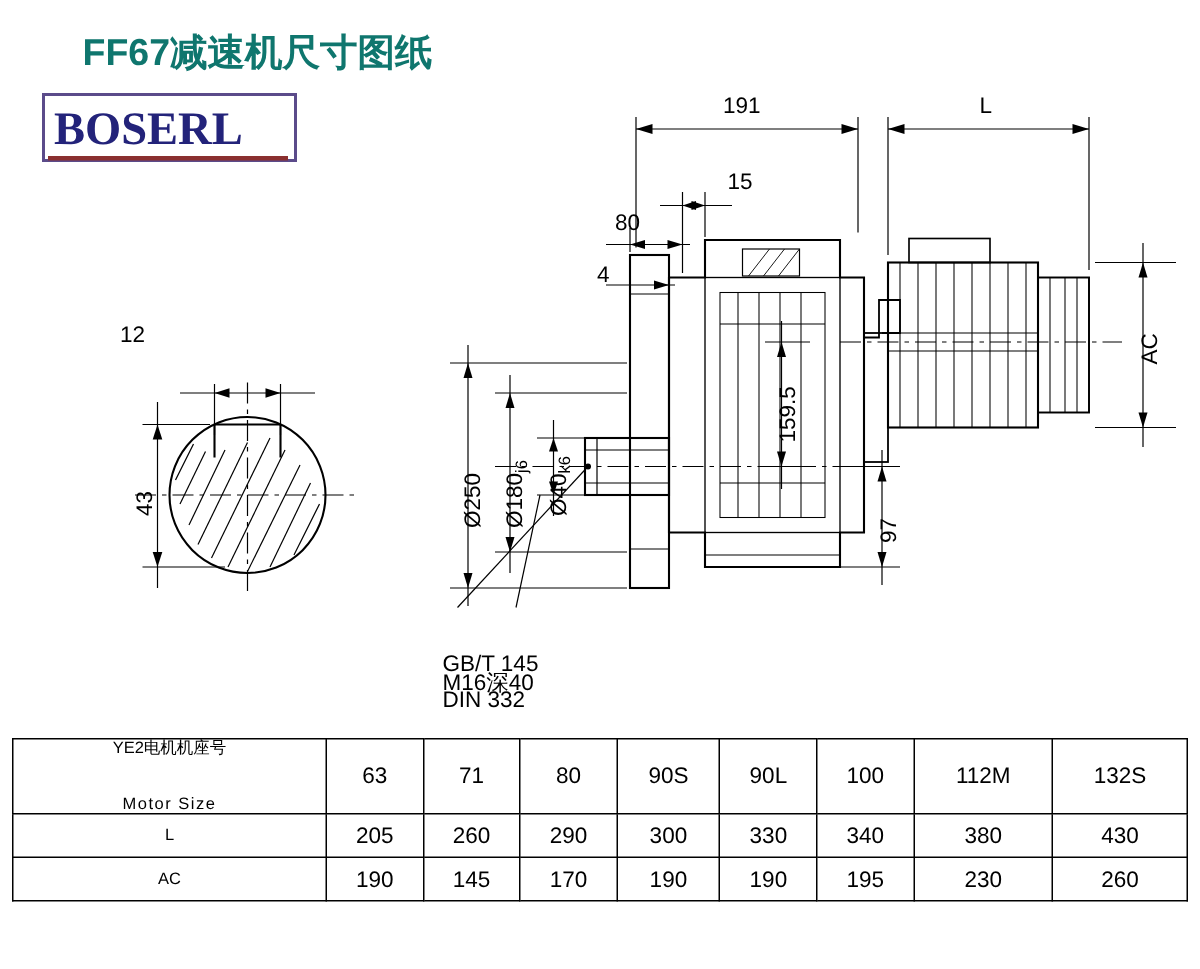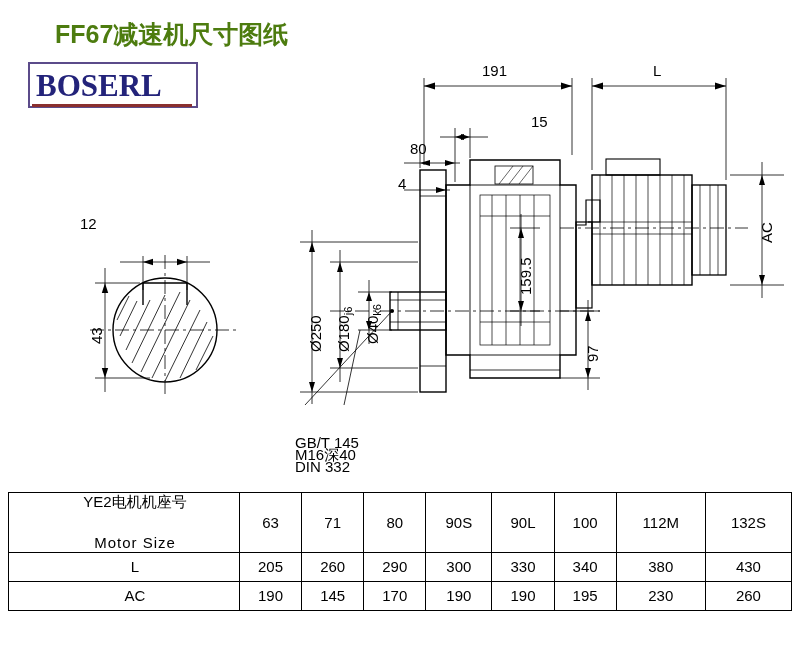--- a/index.html
+++ b/index.html
@@ -14,21 +14,21 @@
     background: #ffffff;
     font-family: "Liberation Sans", sans-serif;
     overflow: hidden;
   }
   #title {
     position: absolute;
     left: 55px;
     top: 18px;
     font-size: 25px;
     font-weight: bold;
-    color: #4d7c0f;
+    color: #0f766e;
     letter-spacing: 0px;
     white-space: nowrap;
   }
   
   #logo-box {
     position: absolute;
     left: 28px;
     top: 62px;
     width: 170px;
     height: 46px;
@@ -98,22 +98,21 @@
   #spec-table td {
     border: 1px solid #000;
     text-align: center;
     height: 28px;
     padding: 0;
     font-family: "Liberation Sans", sans-serif;
   }
   #spec-table td.rowhead {
     width: 208px;
     line-height: 1.15;
-    font-size: 15px;
-    padding-left: 22px;
+    font-size: 11px;
   }
   #spec-table tr.head td.rowhead {
     height: 48px;
   }
   .cn { font-family: "Liberation Sans", sans-serif; }
   .mono-ish { letter-spacing: 1px; margin-top: 24px; }
 </style>
 </head>
 <body>
 
@@ -330,21 +329,21 @@
           <line x1="392" y1="311" x2="305" y2="405"></line>
           <line x1="360" y1="330" x2="344" y2="405"></line>
           <circle cx="392" cy="311" r="2" fill="#000" stroke="none"></circle>
         </g>
       </g>
     </g>
   </svg>
 
   <div class="dim" style="left:482px; top:62px;">191</div>
   <div class="dim" style="left:653px; top:62px;">L</div>
-  <div class="dim" style="left:485px; top:113px;margin-left:46px;">15</div>
+  <div class="dim" style="left:485px; top:113px;">15</div>
   <div class="dim" style="left:410px; top:140px;">80</div>
   <div class="dim" style="left:398px; top:175px;">4</div>
   <div class="dim rot90" style="left:758px; top:243px;">AC</div>
   <div class="dim rot90" style="left:517px; top:295px;">159.5</div>
   <div class="dim rot90" style="left:584px; top:362px;">97</div>
 
   <div class="dim rot90" style="left:307px; top:352px;">Ø250</div>
 
   <div style="position:absolute; left:335px; top:352px; transform:rotate(-90deg); transform-origin:left top; white-space:nowrap;">
     <span class="dim" style="position:static;">Ø180</span><span class="dim small" style="position:static; font-size:11px; vertical-align:-3px;">j6</span>

